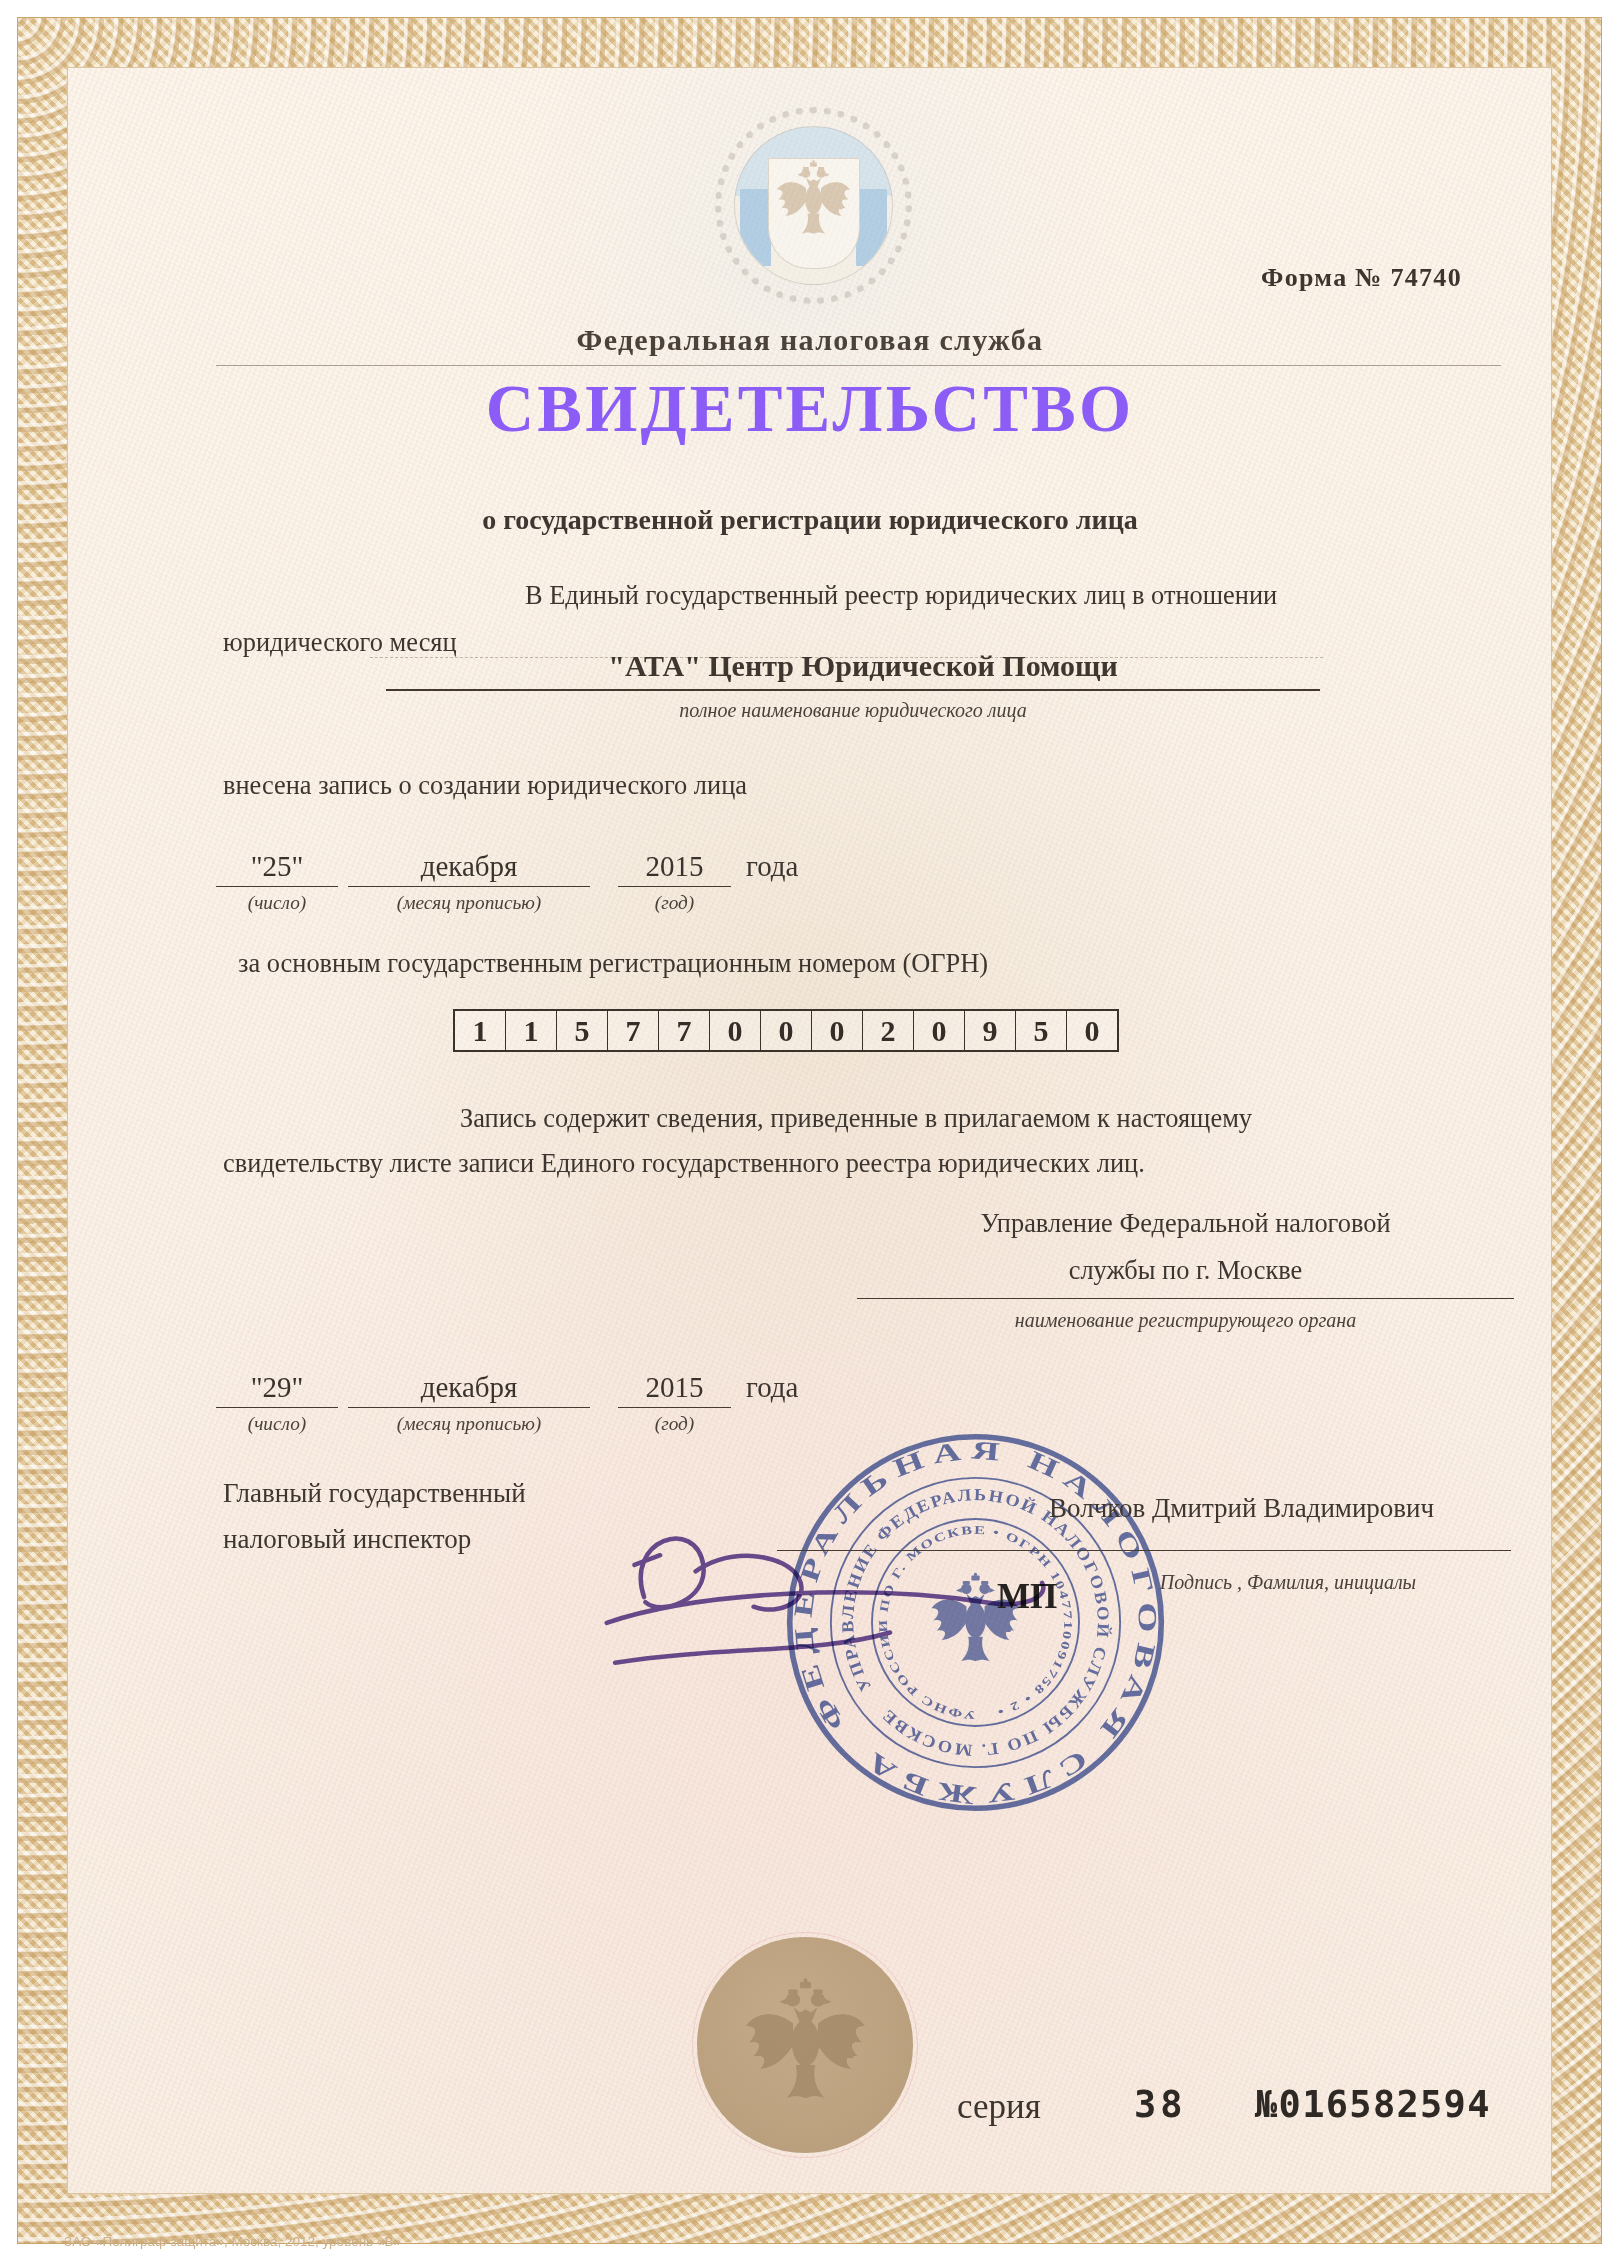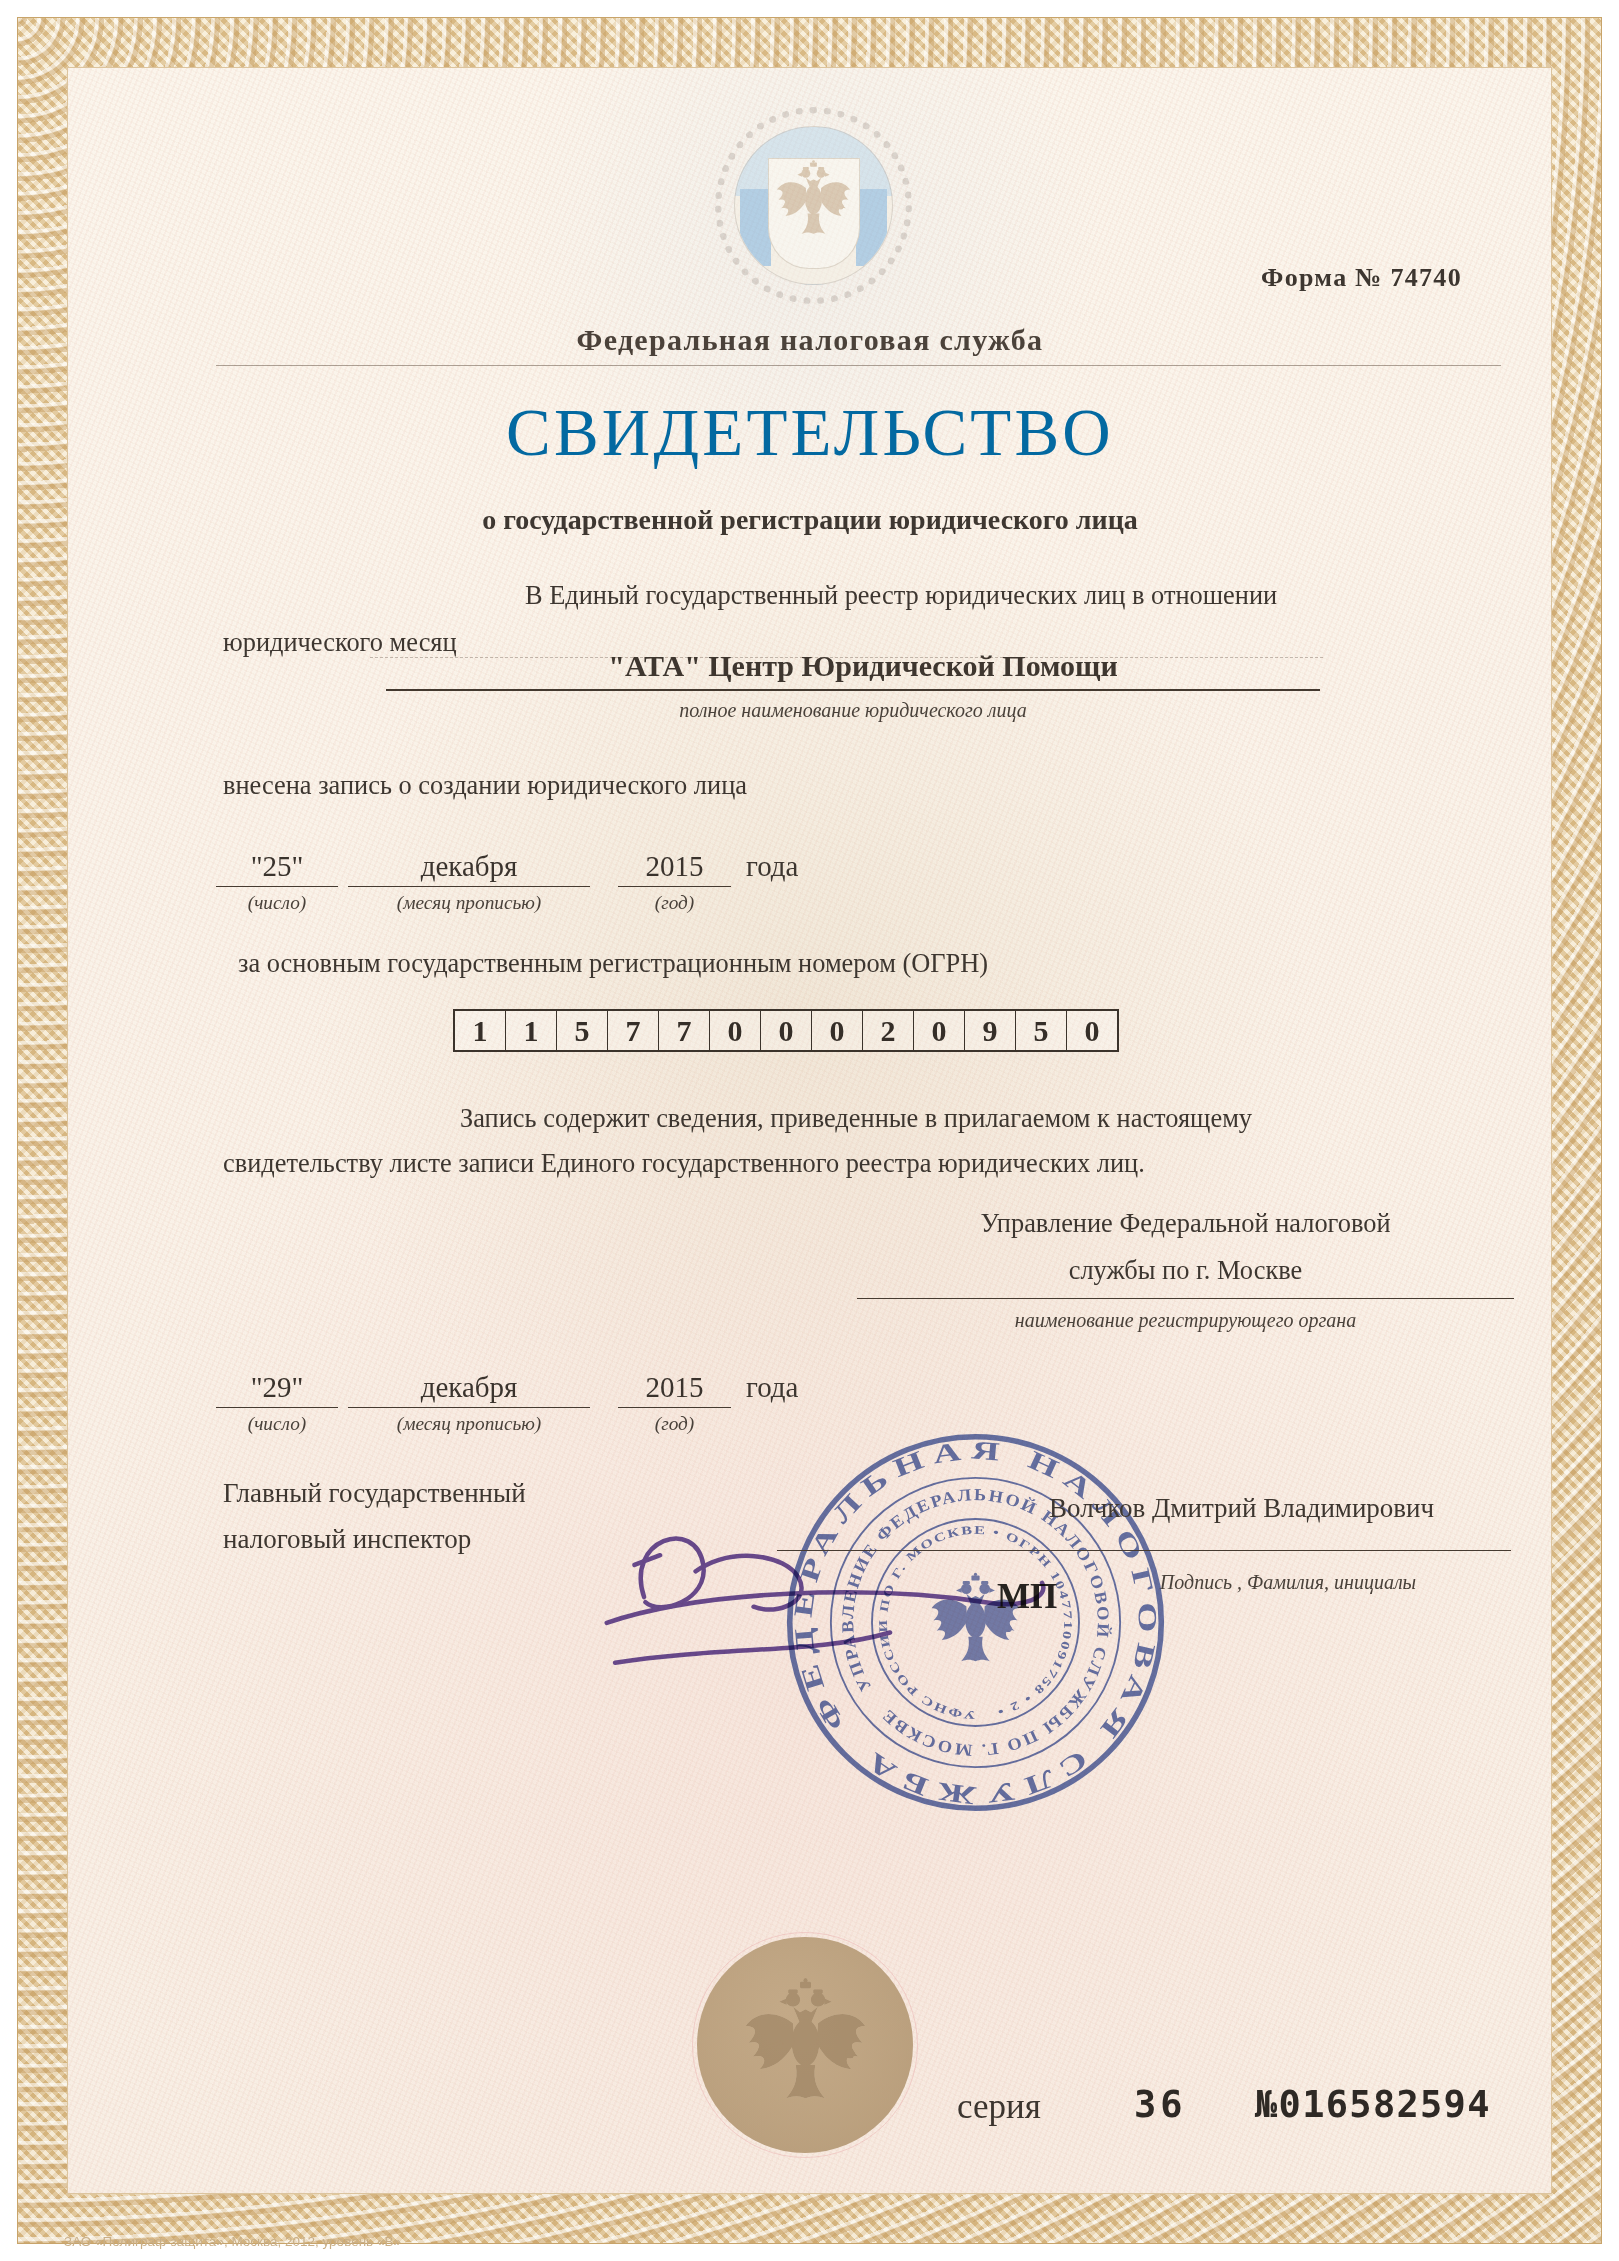--- a/index.html
+++ b/index.html
@@ -18,21 +18,21 @@
       radial-gradient(circle at 50% 44%, rgba(198,180,136,.17), rgba(255,255,255,0) 36%),
       radial-gradient(circle at 50% 76%, rgba(236,186,180,.20), rgba(255,255,255,0) 42%),
       repeating-linear-gradient(112deg, rgba(226,170,158,.10) 0 1.9px, rgba(255,255,255,0) 1.9px 5.2px),
       repeating-linear-gradient(24deg, rgba(212,188,156,.09) 0 1.3px, rgba(255,255,255,0) 1.3px 4.5px),
       linear-gradient(#fbf5ec,#f8eee4);}
   .abs{position:absolute;}
   .center{text-align:center;}
   .form-label{font-size:26px;font-weight:bold;letter-spacing:1.3px;}
   .agency{font-size:30px;font-weight:bold;letter-spacing:1.3px;color:#4b423a;}
   .rule{border-top:1.3px solid rgba(96,78,64,.5);}
-  .title{font-size:67px;font-weight:normal;letter-spacing:3.2px;color:#0369a1;margin-top:24px;}
+  .title{font-size:67px;font-weight:bold;letter-spacing:3.2px;color:#8b5cf6;}
   .subtitle{font-size:28px;font-weight:bold;color:#3e3731;}
   .body-t{font-size:26.4px;}
   .company{font-size:30px;font-weight:bold;color:#3e362f;}
   .u-heavy{border-top:2.6px solid #43392f;}
   .u-med{border-top:1.9px solid #463b31;}
   .dashed{border-top:1.3px dashed rgba(80,62,50,.32);}
   .caption{font-style:italic;font-size:20px;color:#49413a;}
   .dcol{position:absolute;text-align:center;}
   .dval{font-size:29px;color:#3a332d;}
   .dline{border-top:1.9px solid #463b31;margin-top:2.6px;}
@@ -234,18 +234,18 @@
     </g>
   </svg>
 
   <div class="abs gold-seal" style="left:697px;top:1937px;">
     <svg width="139" height="139" viewBox="0 0 100 100" fill="#967c5c" opacity="0.55" style="filter:drop-shadow(0.6px 0.6px 0 rgba(255,242,220,.65));">
       <use href="#eagle"></use>
     </svg>
   </div>
 
   <div class="abs series-label" style="left:957px;top:2087px;">серия</div>
-  <div class="abs series-num" style="left:1134px;top:2083px;">36</div>
+  <div class="abs series-num" style="left:1134px;top:2083px;">38</div>
   <div class="abs series-num" style="left:1255px;top:2083px;letter-spacing:1.3px;">№016582594</div>
 
   <div class="abs printer" style="left:64px;top:2234px;">ЗАО «Полиграф-защита», Москва, 2012, уровень «В»</div>
 </div>
 
 
 </body></html>

